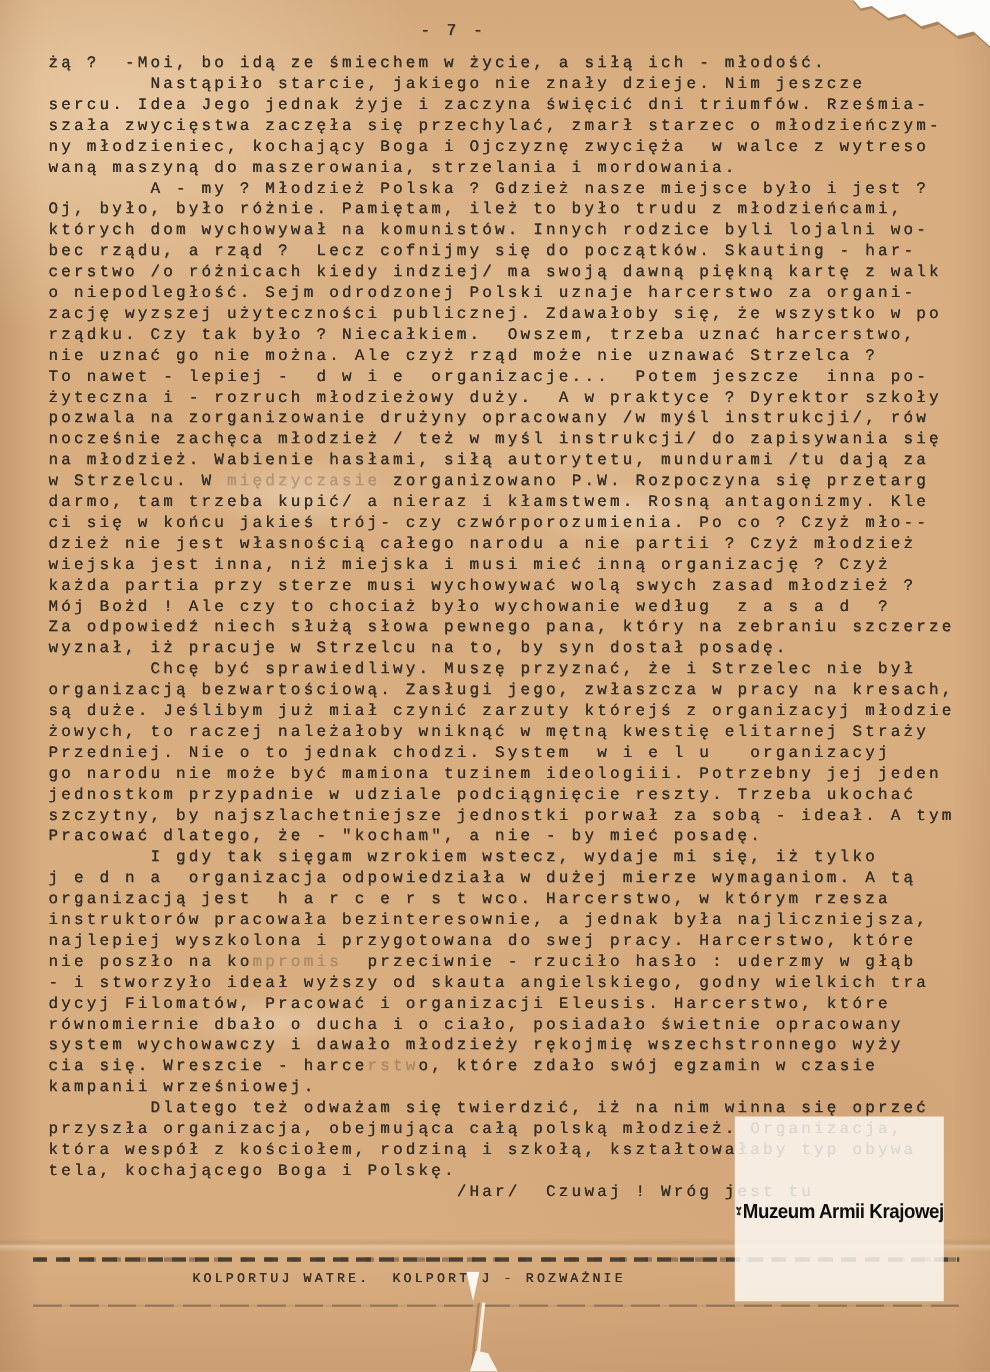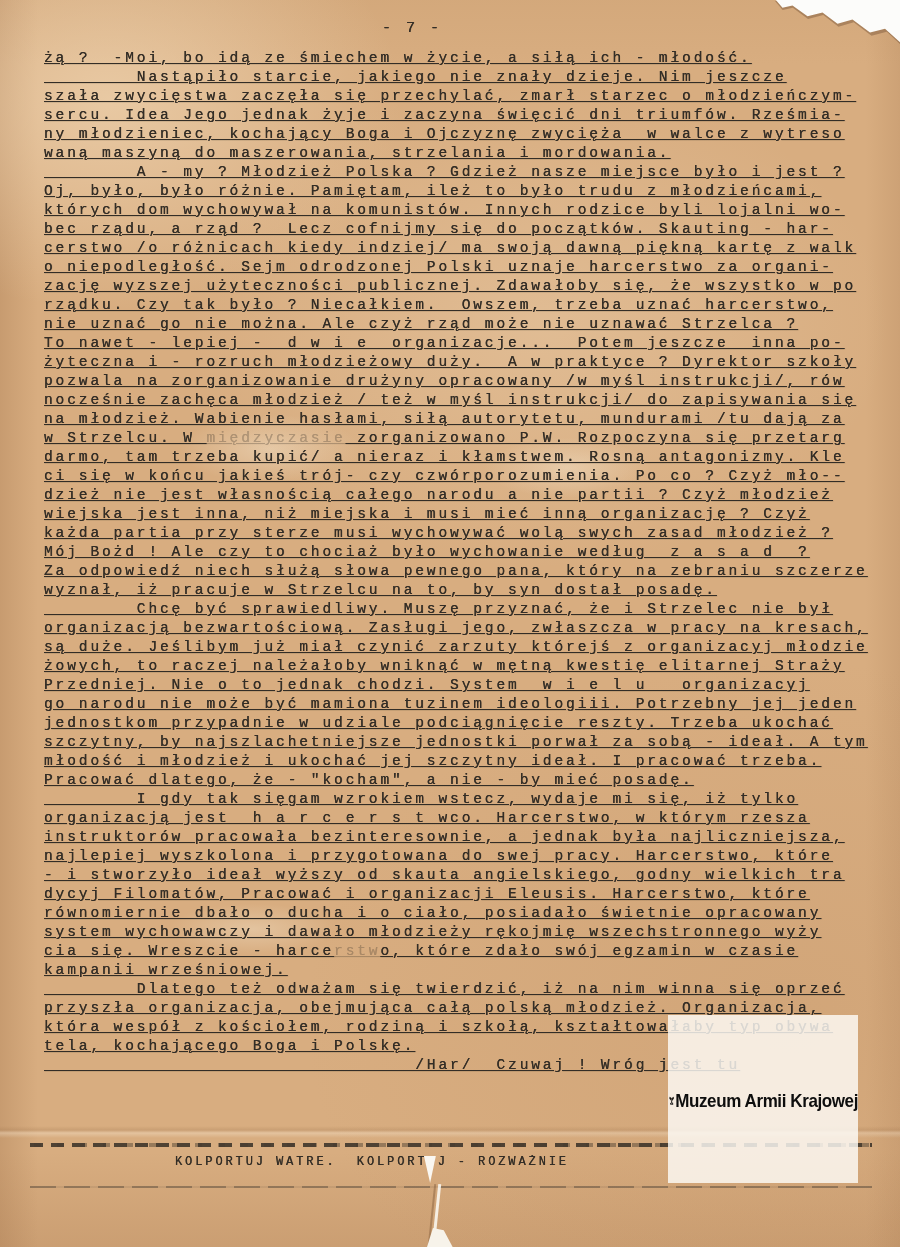--- a/index.html
+++ b/index.html
@@ -16,21 +16,21 @@
       linear-gradient(rgba(0,0,0,0) 1126px, rgba(150,108,70,.22) 1130px, rgba(255,246,230,.3) 1133px, rgba(0,0,0,0) 1138px),
       linear-gradient(90deg, rgba(160,114,74,.30), rgba(160,114,74,0) 38px),
       linear-gradient(270deg, rgba(160,115,75,.20), rgba(160,115,75,0) 34px),
       linear-gradient(0deg, rgba(168,120,78,.28), rgba(168,120,78,0) 95px),
       linear-gradient(180deg, rgba(196,152,106,.22), rgba(196,152,106,0) 64px),
       #d8ad80;
   }
   .ink{color:#332d26;text-shadow:0 0 .6px rgba(51,45,38,.85), .4px .4px .6px rgba(51,45,38,.3);}
   #page-number{position:absolute;top:20px;left:352px;width:120px;text-align:center;
     font-size:15px;letter-spacing:3px;}
-  #text-block{position:absolute;top:50px;left:44px;width:848px;text-decoration:underline;}
+  #text-block{position:absolute;top:50px;left:44px;width:848px;}
   .line{height:19px;font-size:14.5px;letter-spacing:2.9px;white-space:pre;}
   .faded{opacity:.28;filter:blur(.4px);}
   
   #rule-dashed{position:absolute;left:30px;top:1143px;width:842px;height:4px;opacity:.85;
     background:
       repeating-linear-gradient(90deg, rgba(46,40,33,.95) 0 13px, rgba(46,40,33,0) 13px 21px),
       repeating-linear-gradient(90deg, rgba(46,40,33,.45) 4px 11px, rgba(46,40,33,0) 11px 27px);}
   #footer-slogan{position:absolute;left:175px;top:1155px;font-size:12px;letter-spacing:2.9px;white-space:pre;}
   #rule-thin{position:absolute;left:30px;top:1186px;width:842px;height:2px;
     background:repeating-linear-gradient(90deg, rgba(92,76,60,.55) 0 26px, rgba(92,76,60,.12) 26px 34px);}
@@ -54,22 +54,22 @@
     clip-path:polygon(22% 0,62% 12%,95% 100%,0 100%);}
 </style>
 </head>
 <body>
 
 <div id="page-number" class="ink">- 7 -</div>
 
 <div id="text-block" class="ink">
     <div class="line"><span>żą ?  -Moi, bo idą ze śmiechem w życie, a siłą ich - młodość.</span></div>
     <div class="line"><span>        Nastąpiło starcie, jakiego nie znały dzieje. Nim jeszcze</span></div>
+    <div class="line"><span>sercu. Idea Jego jednak żyje i zaczyna święcić dni triumfów. Rześmia-</span></div>
     <div class="line"><span>szała zwycięstwa zaczęła się przechylać, zmarł starzec o młodzieńczym-</span></div>
-    <div class="line"><span>sercu. Idea Jego jednak żyje i zaczyna święcić dni triumfów. Rześmia-</span></div>
     <div class="line"><span>ny młodzieniec, kochający Boga i Ojczyznę zwycięża  w walce z wytreso</span></div>
     <div class="line"><span>waną maszyną do maszerowania, strzelania i mordowania.</span></div>
     <div class="line"><span>        A - my ? Młodzież Polska ? Gdzież nasze miejsce było i jest ?</span></div>
     <div class="line"><span>Oj, było, było różnie. Pamiętam, ileż to było trudu z młodzieńcami,</span></div>
     <div class="line"><span>których dom wychowywał na komunistów. Innych rodzice byli lojalni wo-</span></div>
     <div class="line"><span>bec rządu, a rząd ?  Lecz cofnijmy się do początków. Skauting - har-</span></div>
     <div class="line"><span>cerstwo /o różnicach kiedy indziej/ ma swoją dawną piękną kartę z walk</span></div>
     <div class="line"><span>o niepodległość. Sejm odrodzonej Polski uznaje harcerstwo za organi-</span></div>
     <div class="line"><span>zację wyzszej użyteczności publicznej. Zdawałoby się, że wszystko w po</span></div>
     <div class="line"><span>rządku. Czy tak było ? Niecałkiem.  Owszem, trzeba uznać harcerstwo,</span></div>
@@ -89,26 +89,27 @@
     <div class="line"><span>Za odpowiedź niech służą słowa pewnego pana, który na zebraniu szczerze</span></div>
     <div class="line"><span>wyznał, iż pracuje w Strzelcu na to, by syn dostał posadę.</span></div>
     <div class="line"><span>        Chcę być sprawiedliwy. Muszę przyznać, że i Strzelec nie był</span></div>
     <div class="line"><span>organizacją bezwartościową. Zasługi jego, zwłaszcza w pracy na kresach,</span></div>
     <div class="line"><span>są duże. Jeślibym już miał czynić zarzuty którejś z organizacyj młodzie</span></div>
     <div class="line"><span>żowych, to raczej należałoby wniknąć w mętną kwestię elitarnej Straży</span></div>
     <div class="line"><span>Przedniej. Nie o to jednak chodzi. System  w i e l u   organizacyj</span></div>
     <div class="line"><span>go narodu nie może być mamiona tuzinem ideologiii. Potrzebny jej jeden</span></div>
     <div class="line"><span>jednostkom przypadnie w udziale podciągnięcie reszty. Trzeba ukochać</span></div>
     <div class="line"><span>szczytny, by najszlachetniejsze jednostki porwał za sobą - ideał. A tym</span></div>
-    <div class="line"><span>młodość i młodzież i ukochać jej szczytny ideał. I pracować trzeba.</span></div>
     <div class="line"><span>Pracować dlatego, że - "kocham", a nie - by mieć posadę.</span></div>
     <div class="line"><span>        I gdy tak sięgam wzrokiem wstecz, wydaje mi się, iż tylko</span></div>
+    <div class="line"><span>j e d n a  organizacja odpowiedziała w dużej mierze wymaganiom. A tą</span></div>
     <div class="line"><span>organizacją jest  h a r c e r s t wco. Harcerstwo, w którym rzesza</span></div>
     <div class="line"><span>instruktorów pracowała bezinteresownie, a jednak była najliczniejsza,</span></div>
     <div class="line"><span>najlepiej wyszkolona i przygotowana do swej pracy. Harcerstwo, które</span></div>
+    <div class="line"><span>nie poszło na ko</span><span class="faded">mpromis</span><span>  przeciwnie - rzuciło hasło : uderzmy w głąb</span></div>
     <div class="line"><span>- i stworzyło ideał wyższy od skauta angielskiego, godny wielkich tra</span></div>
     <div class="line"><span>dycyj Filomatów, Pracować i organizacji Eleusis. Harcerstwo, które</span></div>
     <div class="line"><span>równomiernie dbało o ducha i o ciało, posiadało świetnie opracowany</span></div>
     <div class="line"><span>system wychowawczy i dawało młodzieży rękojmię wszechstronnego wyży</span></div>
     <div class="line"><span>cia się. Wreszcie - harce</span><span class="faded">rstw</span><span>o, które zdało swój egzamin w czasie</span></div>
     <div class="line"><span>kampanii wrześniowej.</span></div>
     <div class="line"><span>        Dlatego też odważam się twierdzić, iż na nim winna się oprzeć</span></div>
     <div class="line"><span>przyszła organizacja, obejmująca całą polską młodzież. Organizacja,</span></div>
     <div class="line"><span>która wespół z kościołem, rodziną i szkołą, kształtowałaby typ obywa</span></div>
     <div class="line"><span>tela, kochającego Boga i Polskę.</span></div>

